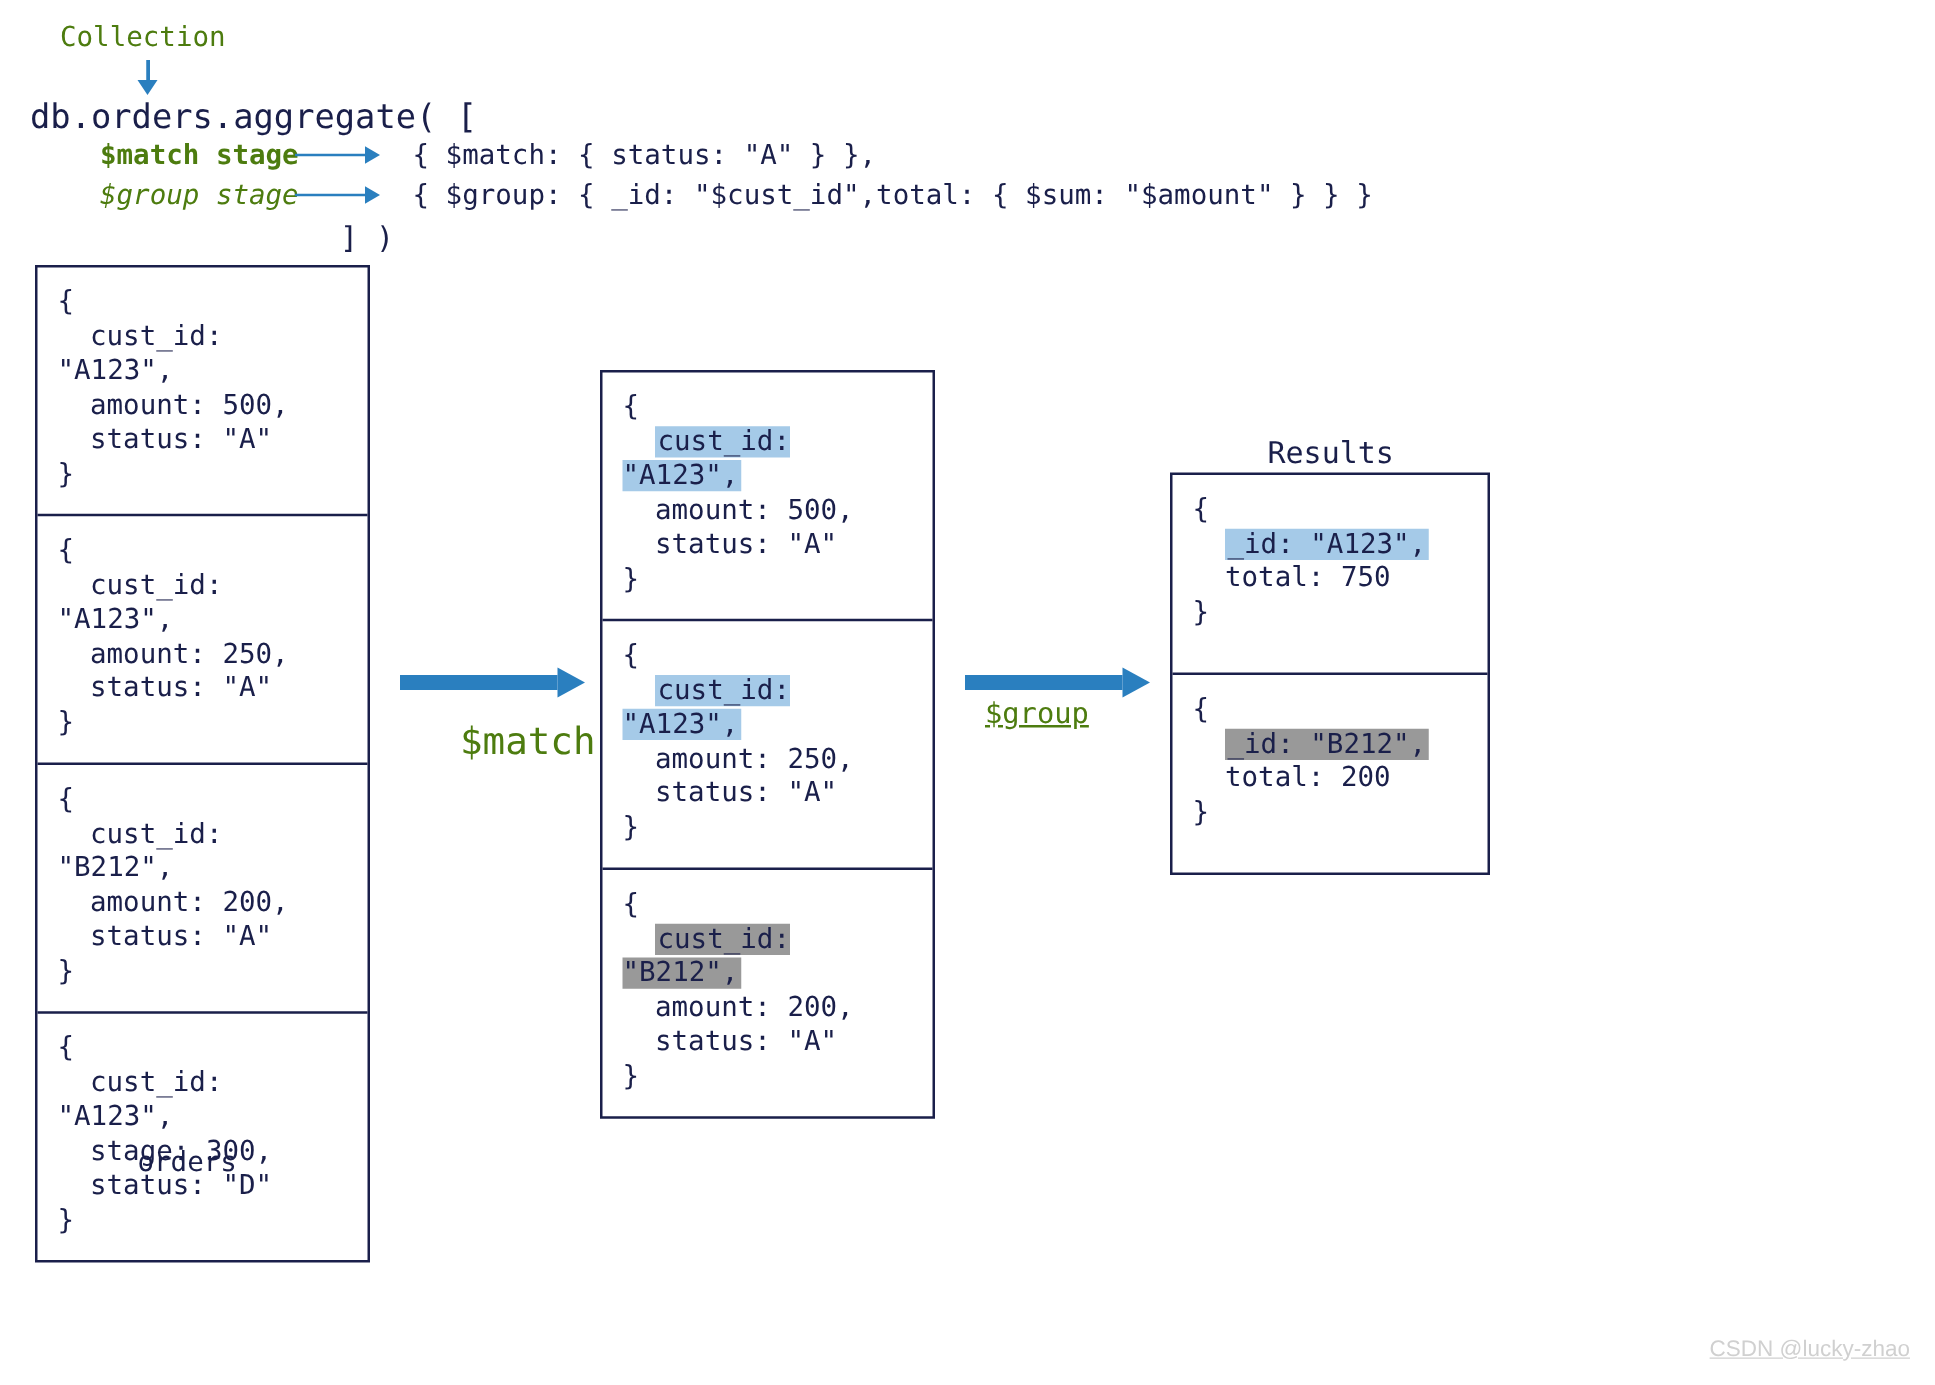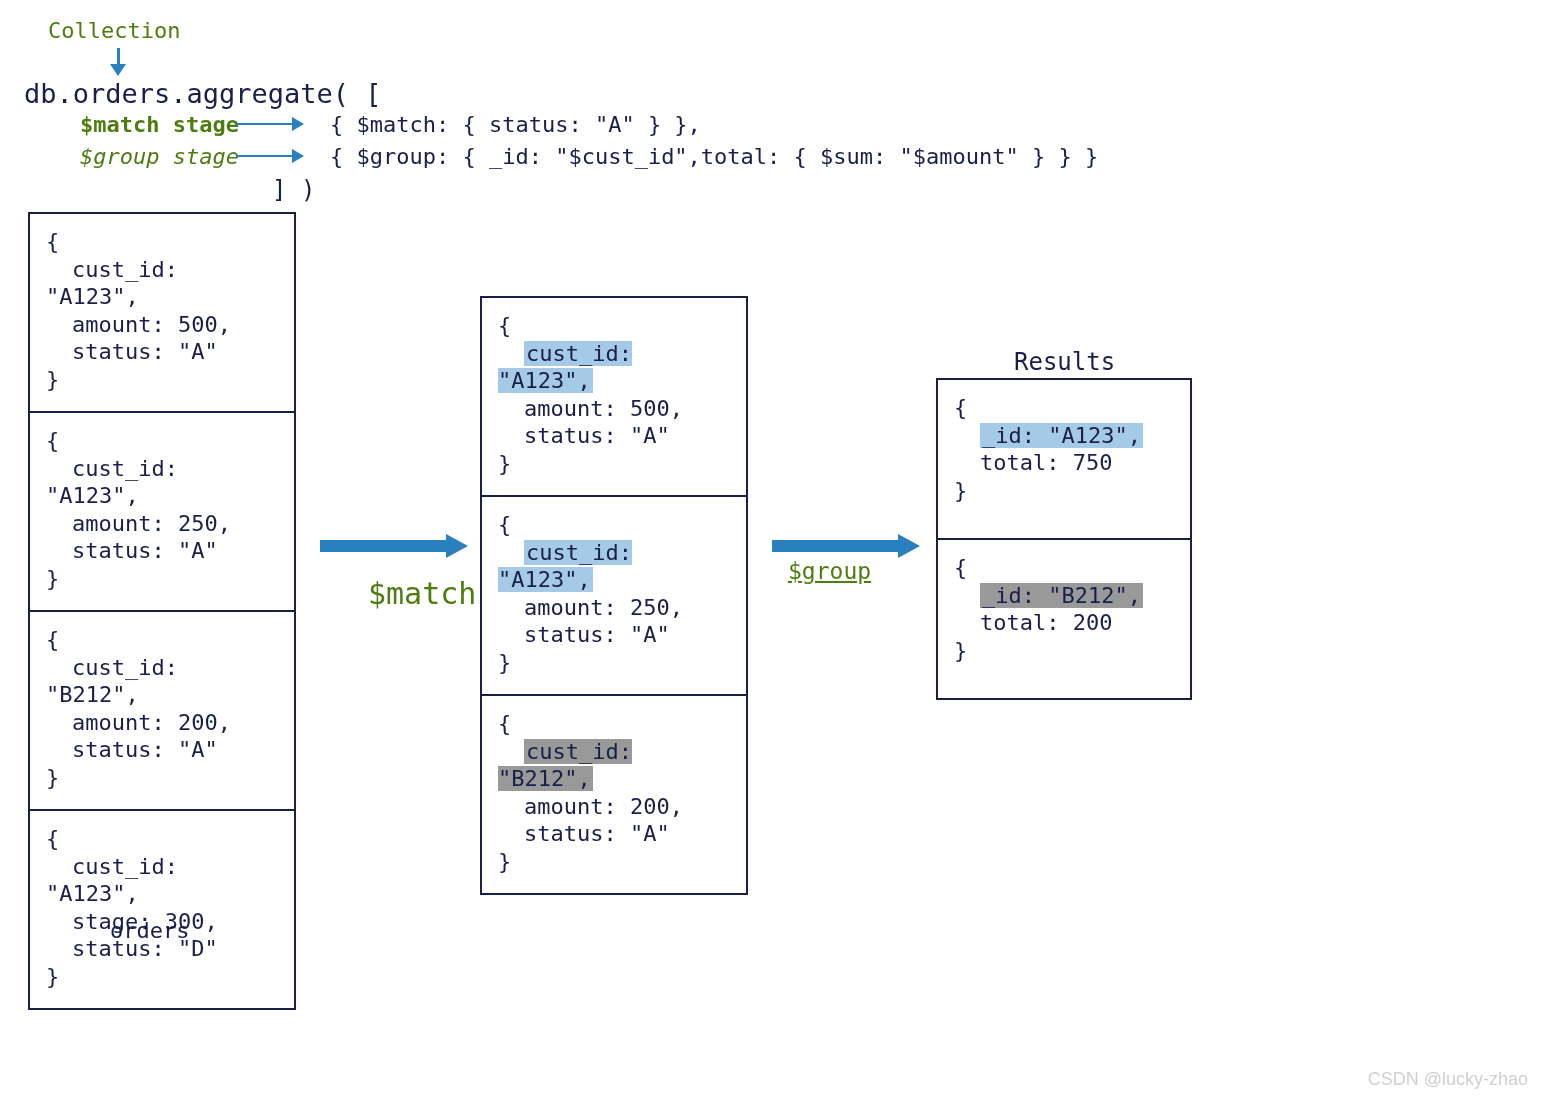--- a/index.html
+++ b/index.html
@@ -83,20 +83,21 @@
     border-bottom: 7px solid transparent;
     border-left: 12px solid #2a7fbf;
   }
   .watermark {
     position: absolute;
     right: 20px;
     bottom: 18px;
     color: #d0d0d0;
     font-family: Arial, sans-serif;
     font-size: 18px;
+    text-decoration: underline;
   }
 </style>
 </head>
 <body>
 
 <div class="abs blue" style="left:48px; top:18px;">Collection</div>
 
 <div class="arrow-thin-down abs" style="left:118px; top:48px;">
   <div class="shaft" style="top:0; height:16px;"></div>
   <div class="head" style="top:16px;"></div>

